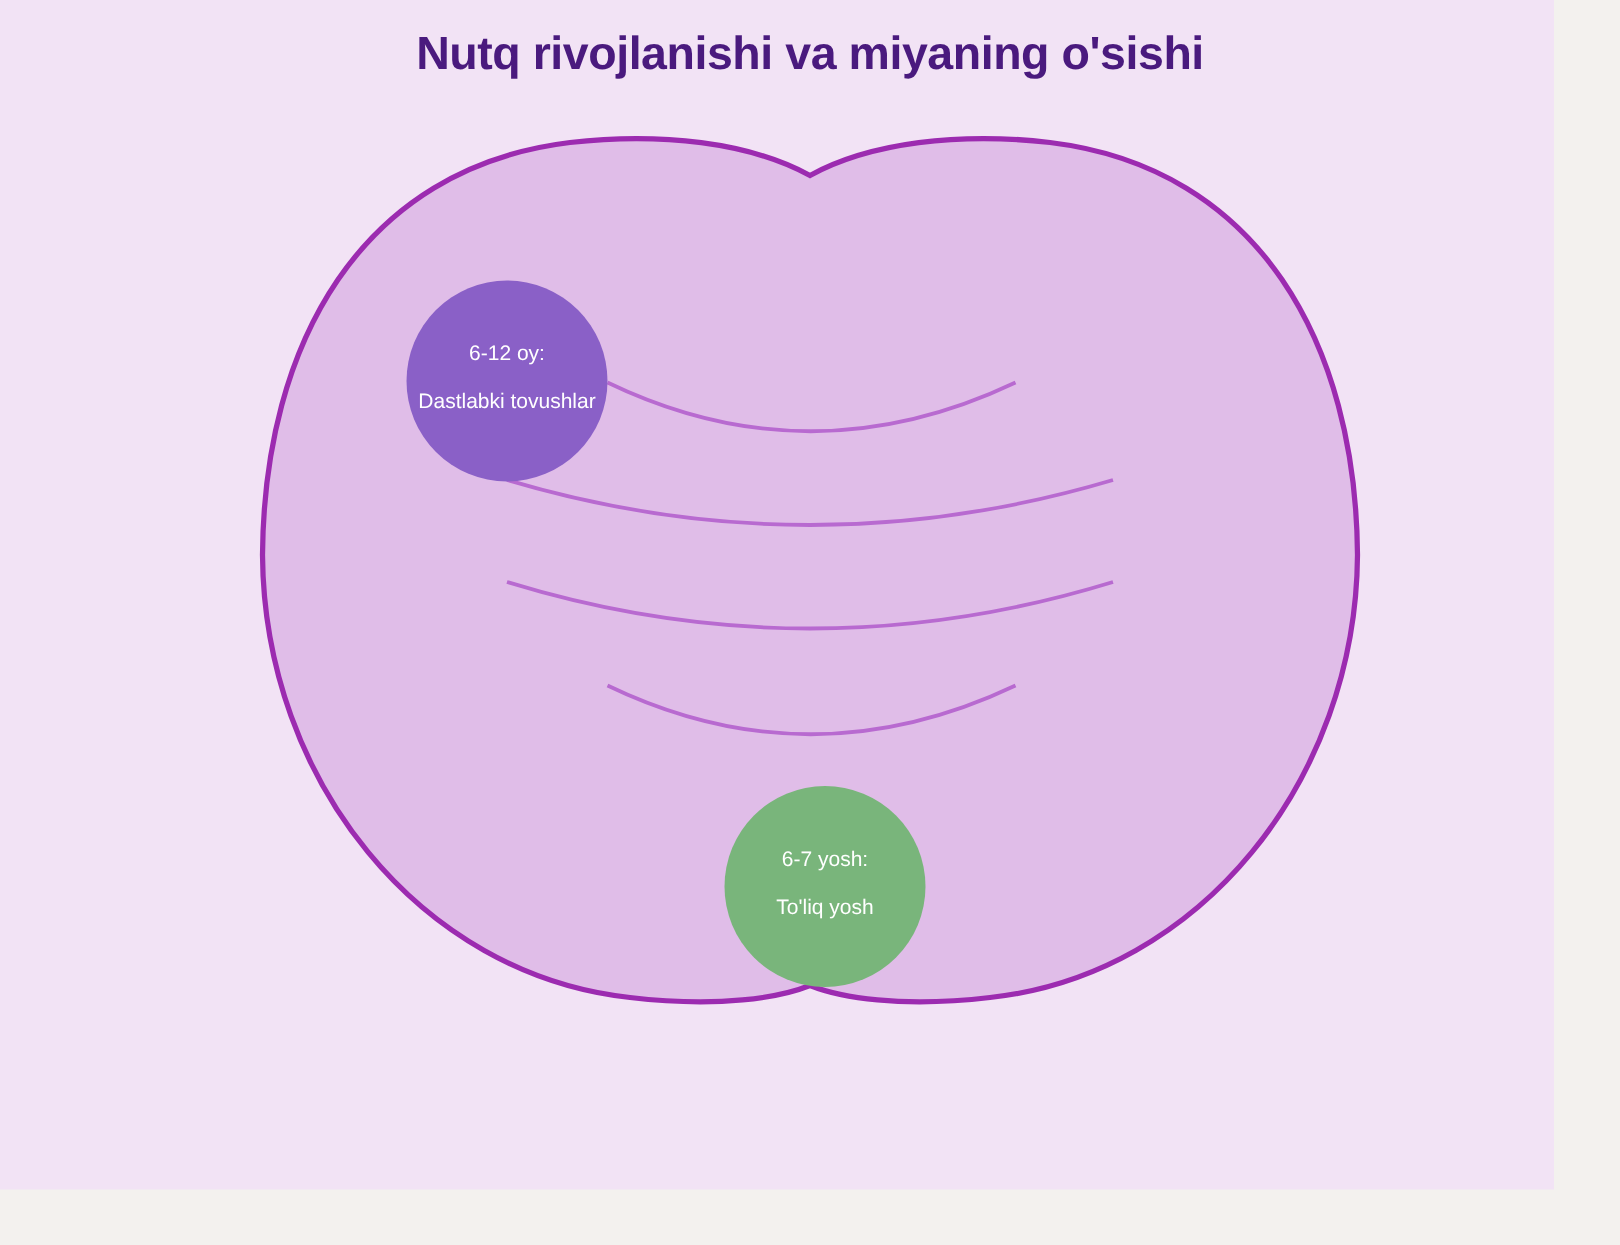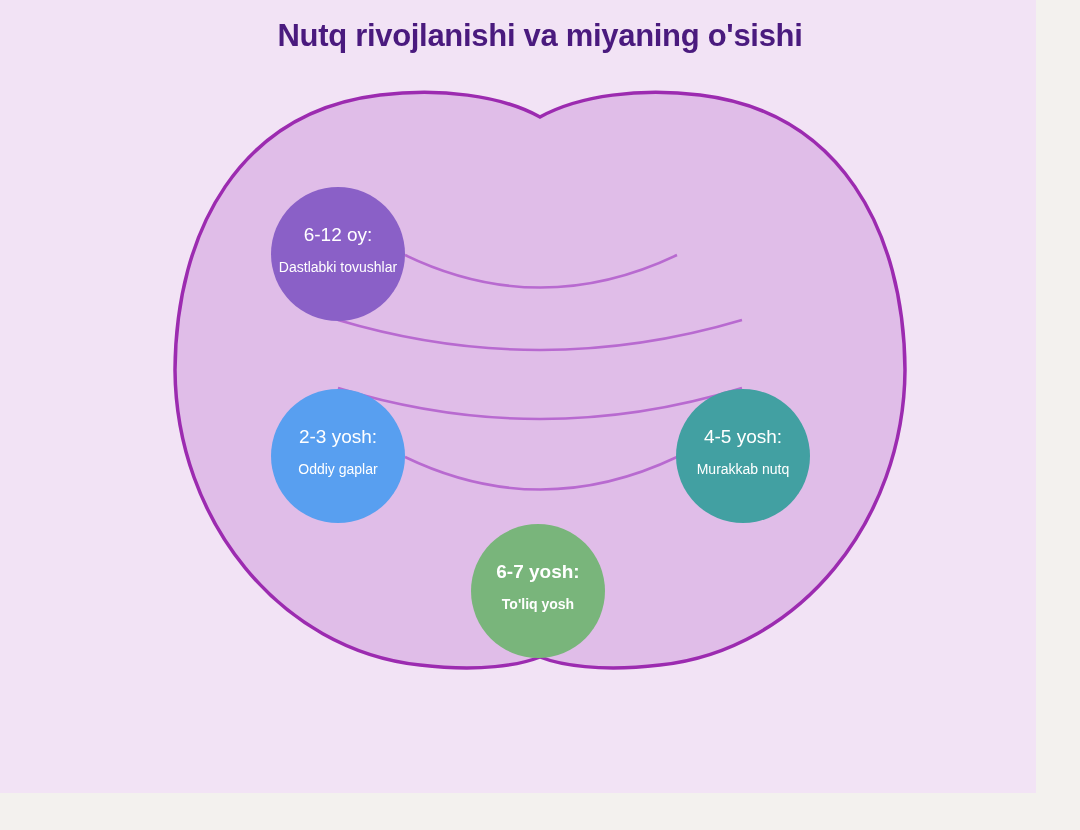--- a/index.html
+++ b/index.html
@@ -18,21 +18,21 @@
     font-family:"Liberation Sans", sans-serif;
     font-weight:bold; font-size:31px; color:#4a1a7e;
     letter-spacing:-0.3px;
   }
   svg.diagram { position:absolute; left:0; top:0; }
   .node {
     position:absolute; width:134px; height:134px; border-radius:50%;
     display:flex; flex-direction:column; align-items:center; justify-content:center;
     color:#ffffff; text-align:center; white-space:nowrap;
   }
-  .node .age { font-size:19px; line-height:20px; margin-top:-8px; }
+  .node .age { font-size:14px; line-height:20px; margin-top:-8px; }
   .node .desc { font-size:14px; line-height:18px; margin-top:13px; }
 </style>
 </head>
 <body>
 
 <div class="page">
   <div class="title">Nutq rivojlanishi va miyaning o'sishi</div>
 
   <svg class="diagram" width="1080" height="793" viewBox="0 0 1080 793">
     <path d="M540,117
@@ -49,25 +49,17 @@
       <path d="M338,320 Q540,380 742,320"></path>
       <path d="M338,388 Q540,450 742,388"></path>
       <path d="M405,457 Q540,522 677,457"></path>
     </g>
   </svg>
 
   <div class="node" style="left: 271px; top: 187px; background: rgb(138, 96, 199);">
     <span class="age">6-12 oy:</span>
     <span class="desc">Dastlabki tovushlar</span>
   </div>
-  <div class="node" style="left: 271px; top: 389px; background: rgb(88, 159, 240);">
-    <span class="age">2-3 yosh:</span>
-    <span class="desc">Oddiy gaplar</span>
-  </div>
-  <div class="node" style="left: 676px; top: 389px; background: rgb(66, 160, 162);">
-    <span class="age">4-5 yosh:</span>
-    <span class="desc">Murakkab nutq</span>
-  </div>
-  <div class="node" style="left: 471px; top: 524px; background: rgb(121, 181, 123); font-weight: bold;">
+  <div class="node" style="left: 483px; top: 524px; background: rgb(121, 181, 123);">
     <span class="age">6-7 yosh:</span>
     <span class="desc">To'liq yosh</span>
   </div>
 </div>
 
 </body></html>

